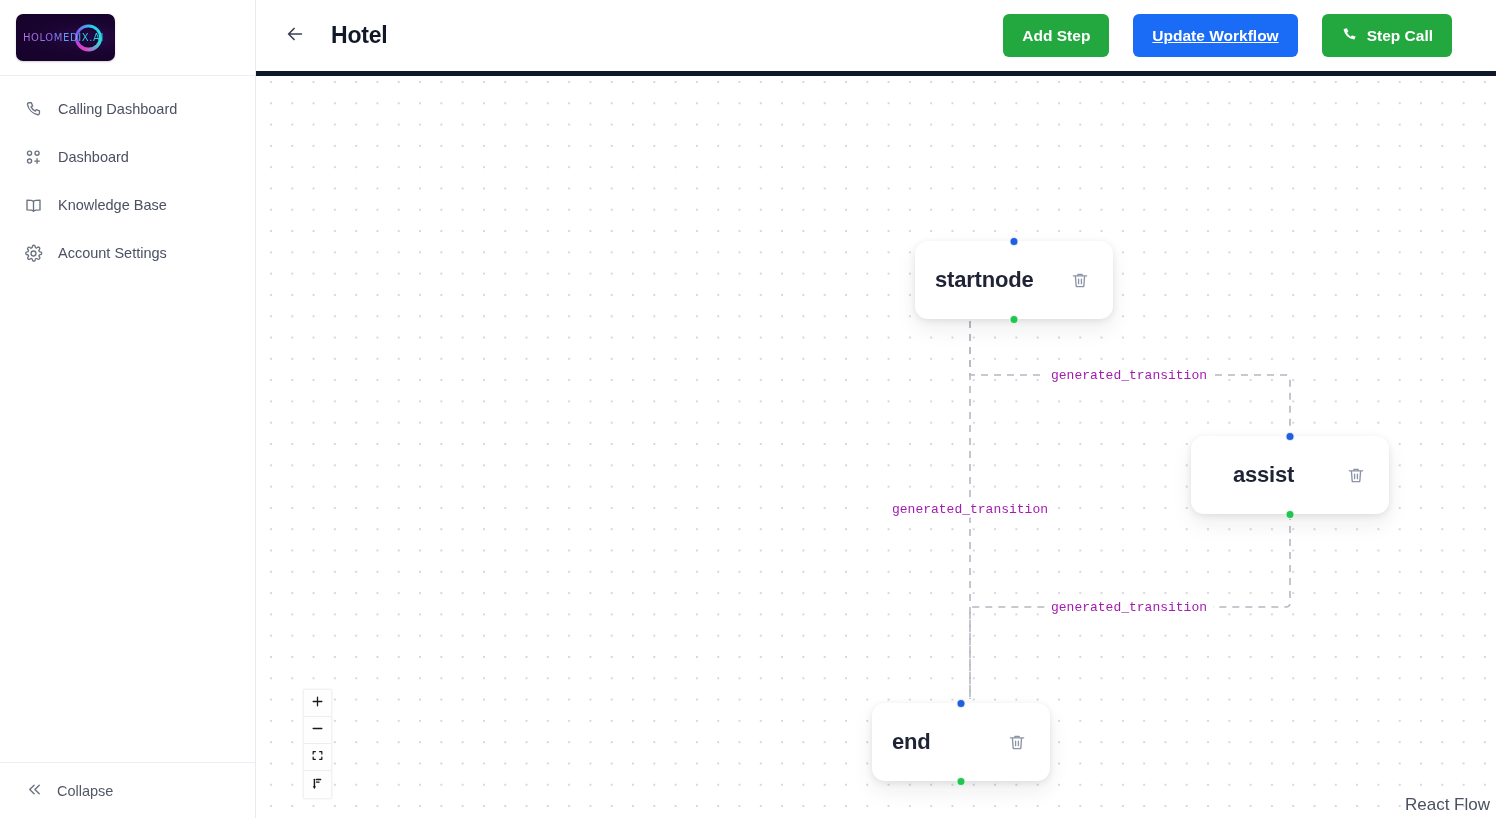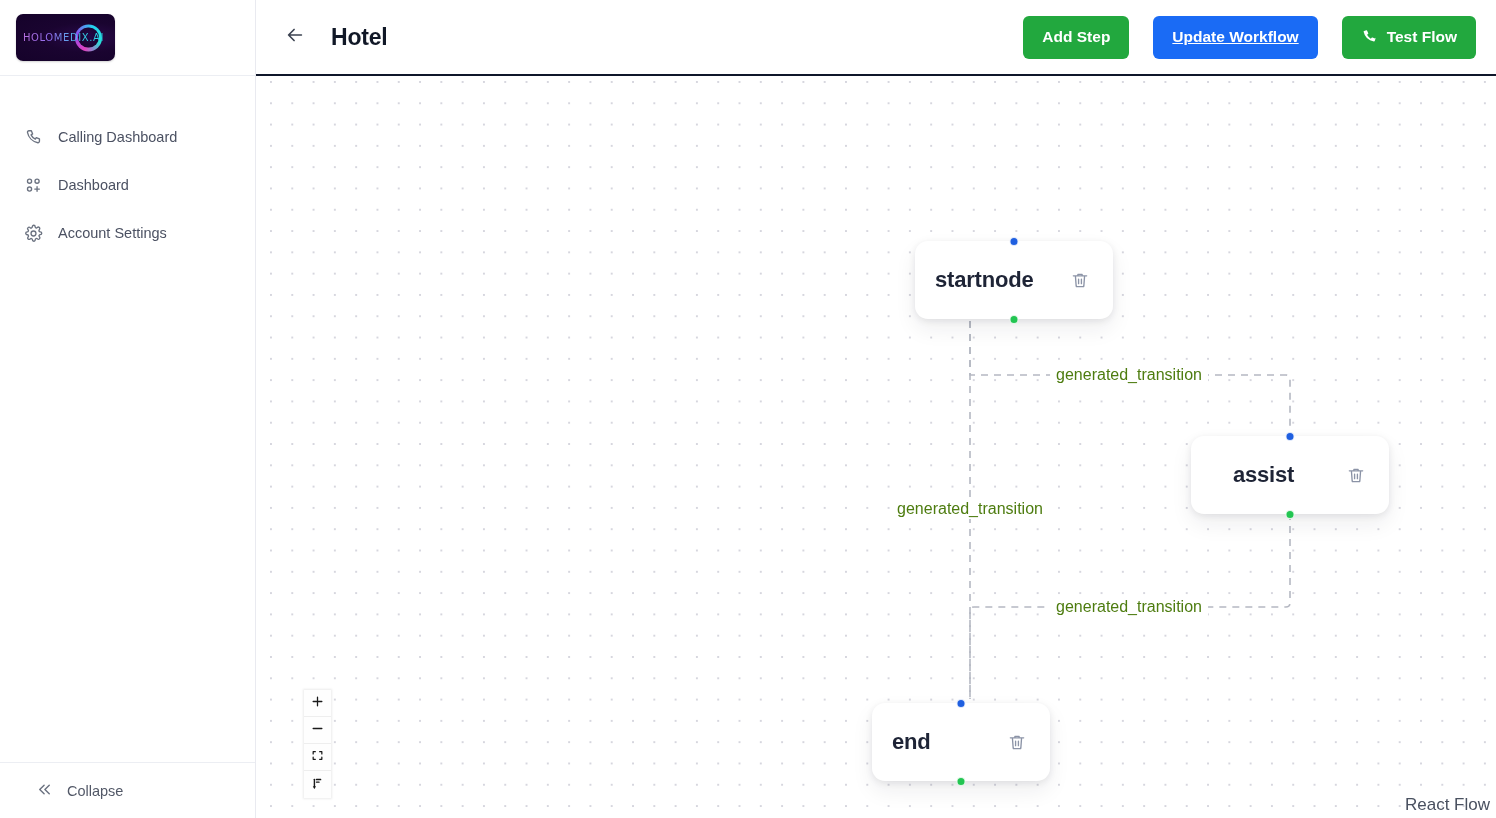--- a/index.html
+++ b/index.html
@@ -12,21 +12,20 @@
   .app { display: flex; width: 1496px; height: 818px; position: relative; }
 
   
   .sidebar {
     width: 256px; height: 818px;
     background: #ffffff;
     border-right: 1px solid #e9eaf0;
     display: flex; flex-direction: column;
     flex: 0 0 256px;
     position: relative;
-    gap: 28px;
   }
   .logo-wrap {
     height: 76px;
     display: flex; align-items: center;
     padding-left: 16px;
     border-bottom: 1px solid #eceef3;
   }
   .logo {
     width: 99px; height: 47px; border-radius: 7px;
     background: radial-gradient(ellipse at 72% 50%, #2a0a4a 0%, #1a0430 45%, #15022a 100%);
@@ -68,33 +67,33 @@
   }
   .nav-item .nav-ico { width: 21px; height: 21px; display:flex; align-items:center; justify-content:center; flex: 0 0 21px; }
   .nav-item svg { display: block; }
   .nav-item.active { background: #e0e4fb; color: #4f46e5; font-weight: 500; }
   .nav-item.active svg { stroke: #4f46e5; }
 
   .collapse-row {
     border-top: 1px solid #eceef3;
     height: 56px;
     display: flex; align-items: center; gap: 13px;
-    padding: 0 35px;
+    padding: 0 25px;
     color: #525867; font-size: 14.5px; cursor: pointer;
     margin-top: auto;
   }
 
   
   .main { flex: 1 1 auto; display: flex; flex-direction: column; min-width: 0; position: relative; }
   .topbar {
     height: 76px; flex: 0 0 76px;
     background: #fff;
-    border-bottom: 2px solid #0f172a;
+    border-bottom: 5px solid #0f172a;
     display: flex; align-items: center;
-    padding: 0 20px 0 24px;
+    padding: 0 44px 0 24px;
     gap: 12px;
   }
   .back-btn {
     width: 30px; height: 30px;
     display: flex; align-items: center; justify-content: center;
     cursor: pointer; color: #3b4250;
   }
   .page-title {
     font-size: 23px; font-weight: 700; color: #111827;
     letter-spacing: -.2px; margin-left: 9px;
@@ -146,26 +145,26 @@
   .handle {
     position: absolute; width: 9px; height: 9px; border-radius: 50%;
     left: 50%; transform: translateX(-50%);
     border: 1px solid rgba(255,255,255,.85);
   }
   .handle.top { top: -4.5px; background: #1f5fe0; }
   .handle.bottom { bottom: -4.5px; background: #23c552; }
 
   .edge-label {
     position: absolute;
-    font-size: 16px; color: #4d7c0f;
+    font-size: 13px; color: #a21caf;
     background: #ffffff;
     padding: 1px 6px;
     white-space: nowrap;
     transform: translate(-50%, -50%);
-    font-family: Liberation Sans, sans-serif;
+    font-family: Liberation Mono, monospace;
   }
 
   
   .controls {
     position: absolute; left: 48px; bottom: 20px;
     width: 27px;
     background: #fefefe;
     box-shadow: 0 0 2px 1px rgba(0,0,0,.08);
     display: flex; flex-direction: column;
   }
@@ -212,20 +211,29 @@
             <circle cx="7" cy="6.5" r="2.6"></circle>
               <circle cx="16.5" cy="6.5" r="2.6"></circle>
               <circle cx="7" cy="16.5" r="2.6"></circle>
             <path d="M16.5 13.6v5.8M13.6 16.5h5.8"></path>
           </svg>
         </span>
         <span>Dashboard</span>
       </div>
 
 
+      <div class="nav-item">
+        <span class="nav-ico">
+          <svg width="19" height="19" viewBox="0 0 24 24" fill="none" stroke="#6b7280" stroke-width="1.7" stroke-linecap="round" stroke-linejoin="round">
+            <path d="M12 6.8C10.6 5.6 8.7 5.2 3.8 5.2v12.4c4.9 0 6.8.4 8.2 1.6 1.4-1.2 3.3-1.6 8.2-1.6V5.2c-4.9 0-6.8.4-8.2 1.6z"></path>
+            <path d="M12 6.8v12.4"></path>
+          </svg>
+        </span>
+        <span>Knowledge Base</span>
+      </div>
 
       <div class="nav-item">
         <span class="nav-ico">
           <svg width="19" height="19" viewBox="0 0 24 24" fill="none" stroke="#6b7280" stroke-width="1.7" stroke-linecap="round" stroke-linejoin="round">
             <circle cx="12" cy="12" r="3.1"></circle>
             <path d="M19.1 14.4a1.5 1.5 0 0 0 .3 1.7l.1.1a1.8 1.8 0 1 1-2.6 2.6l-.1-.1a1.5 1.5 0 0 0-1.7-.3 1.5 1.5 0 0 0-.9 1.4v.2a1.8 1.8 0 1 1-3.6 0v-.1a1.5 1.5 0 0 0-1-1.4 1.5 1.5 0 0 0-1.7.3l-.1.1a1.8 1.8 0 1 1-2.6-2.6l.1-.1a1.5 1.5 0 0 0 .3-1.7 1.5 1.5 0 0 0-1.4-.9h-.2a1.8 1.8 0 1 1 0-3.6h.1a1.5 1.5 0 0 0 1.4-1 1.5 1.5 0 0 0-.3-1.7l-.1-.1a1.8 1.8 0 1 1 2.6-2.6l.1.1a1.5 1.5 0 0 0 1.7.3h.1a1.5 1.5 0 0 0 .9-1.4v-.2a1.8 1.8 0 1 1 3.6 0v.1a1.5 1.5 0 0 0 .9 1.4 1.5 1.5 0 0 0 1.7-.3l.1-.1a1.8 1.8 0 1 1 2.6 2.6l-.1.1a1.5 1.5 0 0 0-.3 1.7v.1a1.5 1.5 0 0 0 1.4.9h.2a1.8 1.8 0 1 1 0 3.6h-.1a1.5 1.5 0 0 0-1.4.9z"></path>
           </svg>
         </span>
         <span>Account Settings</span>
       </div>
@@ -261,21 +269,21 @@
       </button>
       <button class="btn btn-blue">
         <span>Update Workflow</span>
       </button>
       <button class="btn btn-green">
         <span>
           <svg width="17" height="17" viewBox="0 0 24 24" fill="#ffffff">
             <path d="M19.8 16.3l-3.6-1.5a1 1 0 0 0-1.2.3l-1.1 1.4a13.5 13.5 0 0 1-5.4-5.4l1.4-1.1a1 1 0 0 0 .3-1.2L8.7 5.2a1 1 0 0 0-1.2-.6l-3 .9a1.2 1.2 0 0 0-.8 1.3A17.3 17.3 0 0 0 18.2 20.3a1.2 1.2 0 0 0 1.3-.8l.9-3a1 1 0 0 0-.6-1.2z"></path>
           </svg>
         </span>
-        <span>Test Flow</span>
+        <span>Step Call</span>
       </button>
     </header>
 
     <section class="canvas">
       <div class="flow-layer">
 
         <svg class="edges-svg">
 
           <path d="M 714 167 L 714 299 Q 714 299 718 299 L 1030 299 Q 1034 299 1034 303 L 1034 355" fill="none" stroke="#b5b8c2" stroke-width="1.6" stroke-dasharray="7 6"></path>
 

